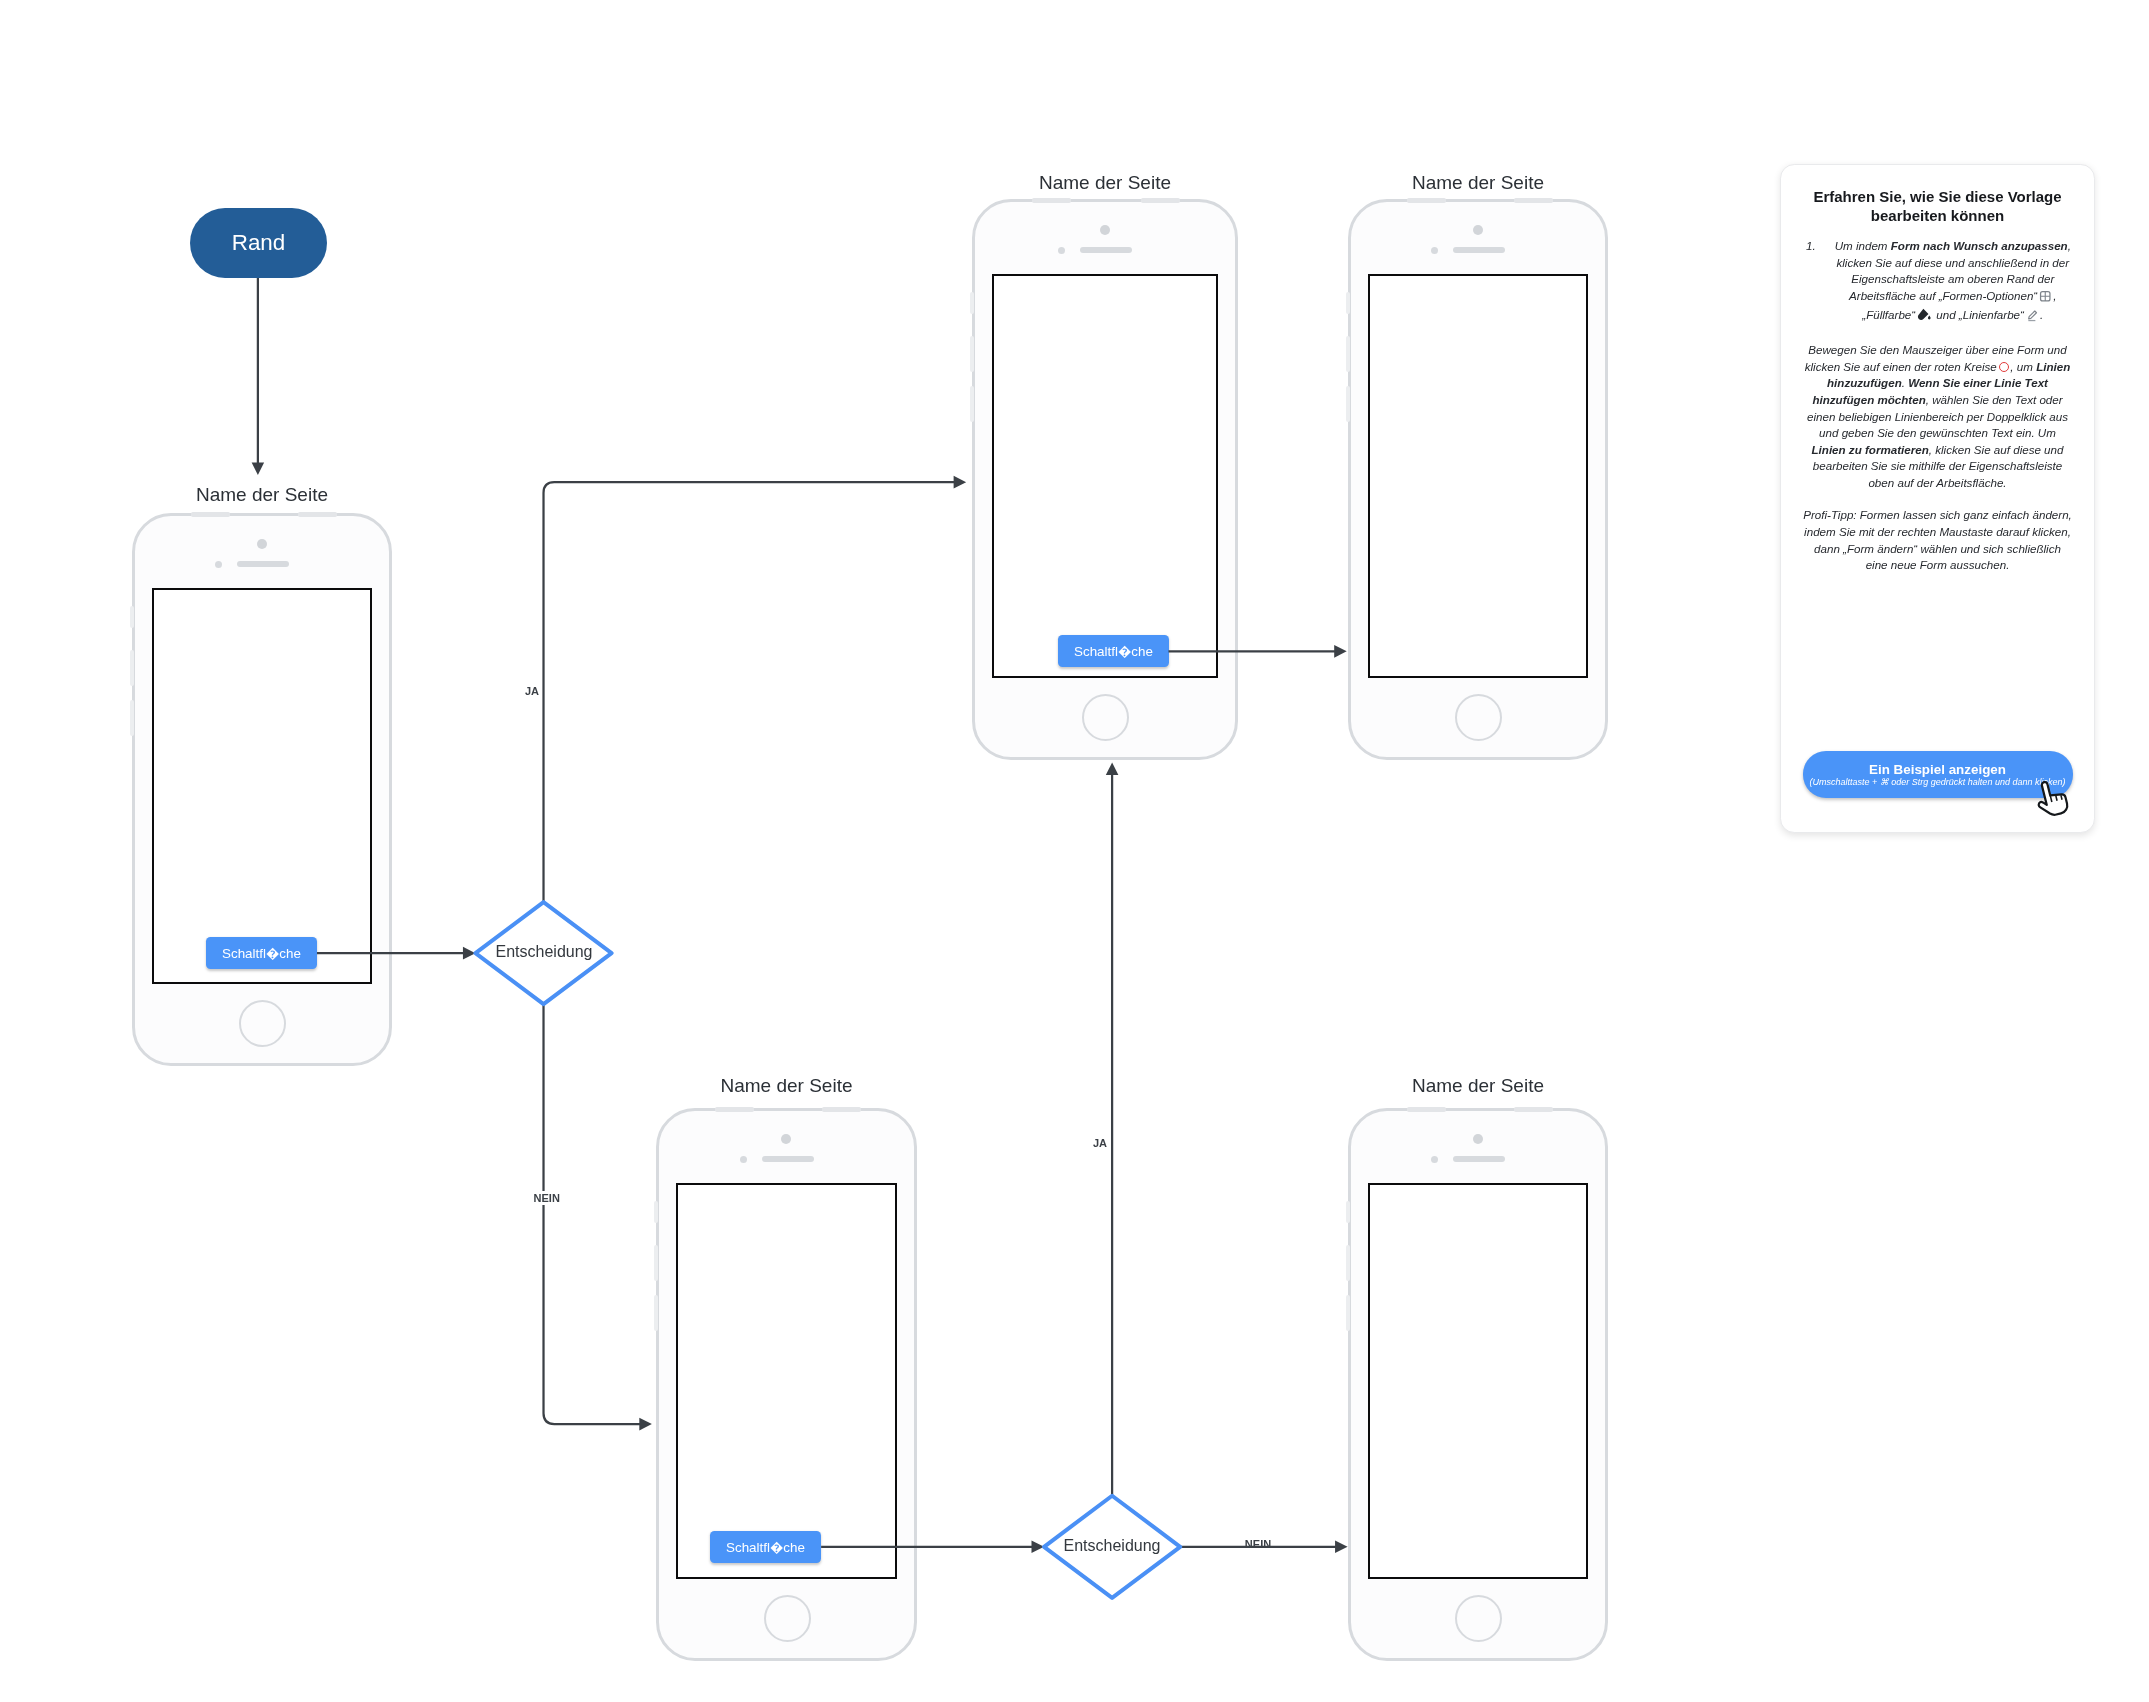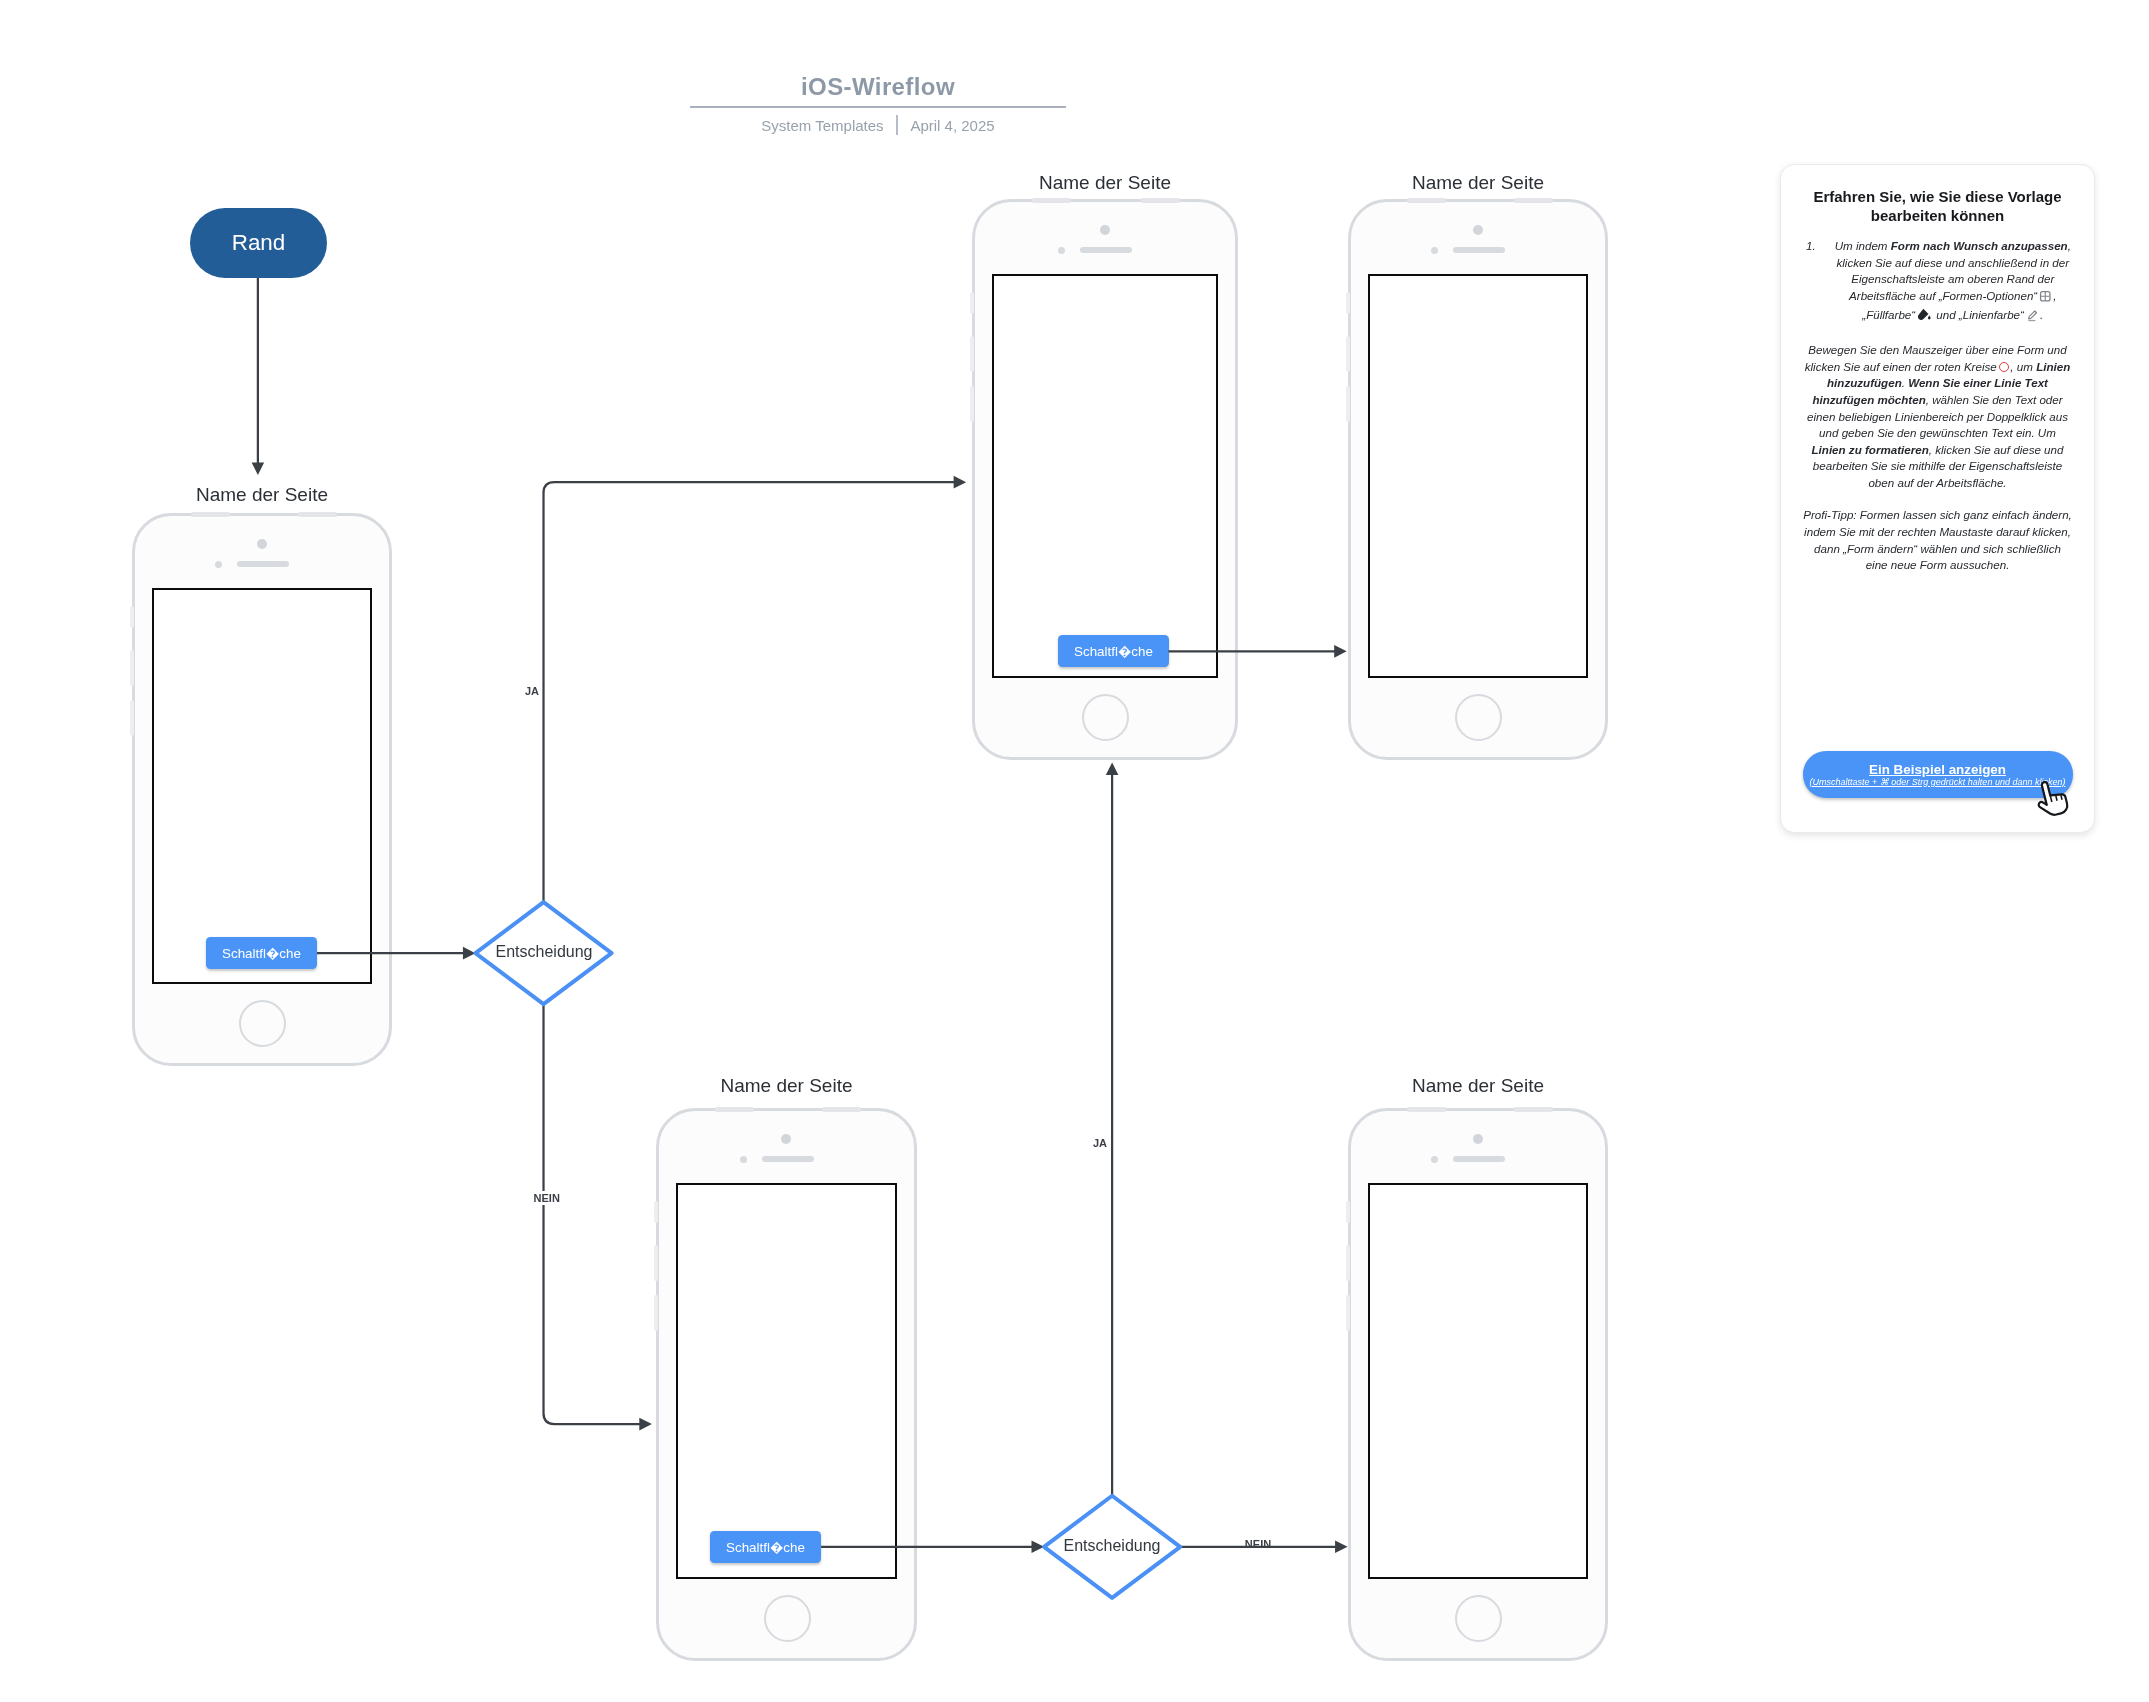--- a/index.html
+++ b/index.html
@@ -55,39 +55,30 @@
   .panel .num{width:27px;flex:none;padding-left:3.6px;}
   .panel .itext{flex:1;text-align:center;}
   .panel .p2{margin-top:16px;text-align:center;font-style:italic;}
   .panel .p3{margin-top:16px;text-align:center;}
   .panel b{font-weight:700;}
   .icon{display:inline-block;vertical-align:-2.7px;margin:0 1.8px;}
   .red-ring{display:inline-block;width:8px;height:8px;border:1.8px solid #e23b3b;border-radius:50%;
             vertical-align:-0.9px;margin:0 1.8px;background:#fff;}
   .example-btn{position:absolute;left:21.5px;right:21.5px;bottom:34px;height:47px;background:#4a94f8;border-radius:23px;
                color:#ffffff;text-align:center;z-index:5;box-shadow:0 1.8px 3.6px rgba(0,0,0,.25);
-               display:flex;flex-direction:column;align-items:center;justify-content:center;text-decoration:underline;}
+               display:flex;flex-direction:column;align-items:center;justify-content:center;}
   .example-btn .bt{font-size:13.4px;font-weight:700;}
   .example-btn .bs{font-size:9px;font-style:italic;line-height:1.2;width:260px;}
   .cursor-hand{position:absolute;left:253px;top:613px;z-index:6;transform:rotate(-14deg);}
 </style>
 </head>
 <body>
 
 <div class="canvas">
 
-  <div class="abs title-wrap">
-    <div class="title">iOS-Wireflow</div>
-    <div class="title-line"></div>
-    <div class="subtitle">
-      <span>System Templates</span>
-      <span class="sep"></span>
-      <span>April 4, 2025</span>
-    </div>
-  </div>
 
   <svg class="overlay" width="2149" height="1703" viewBox="0 0 2400 1901">
     <g stroke="#3b4046" stroke-width="2.5" fill="none">
       <path d="M288 310 L288 518"></path>
       <path d="M354 1064 L518 1064"></path>
       <path d="M607 1007 L607 550 Q607 538 619 538 L1066 538"></path>
       <path d="M607 1121 L607 1578 Q607 1590 619 1590 L715 1590"></path>
       <path d="M1305 727 L1491 727"></path>
       <path d="M917 1727 L1153 1727"></path>
       <path d="M1242 1670 L1242 864"></path>

